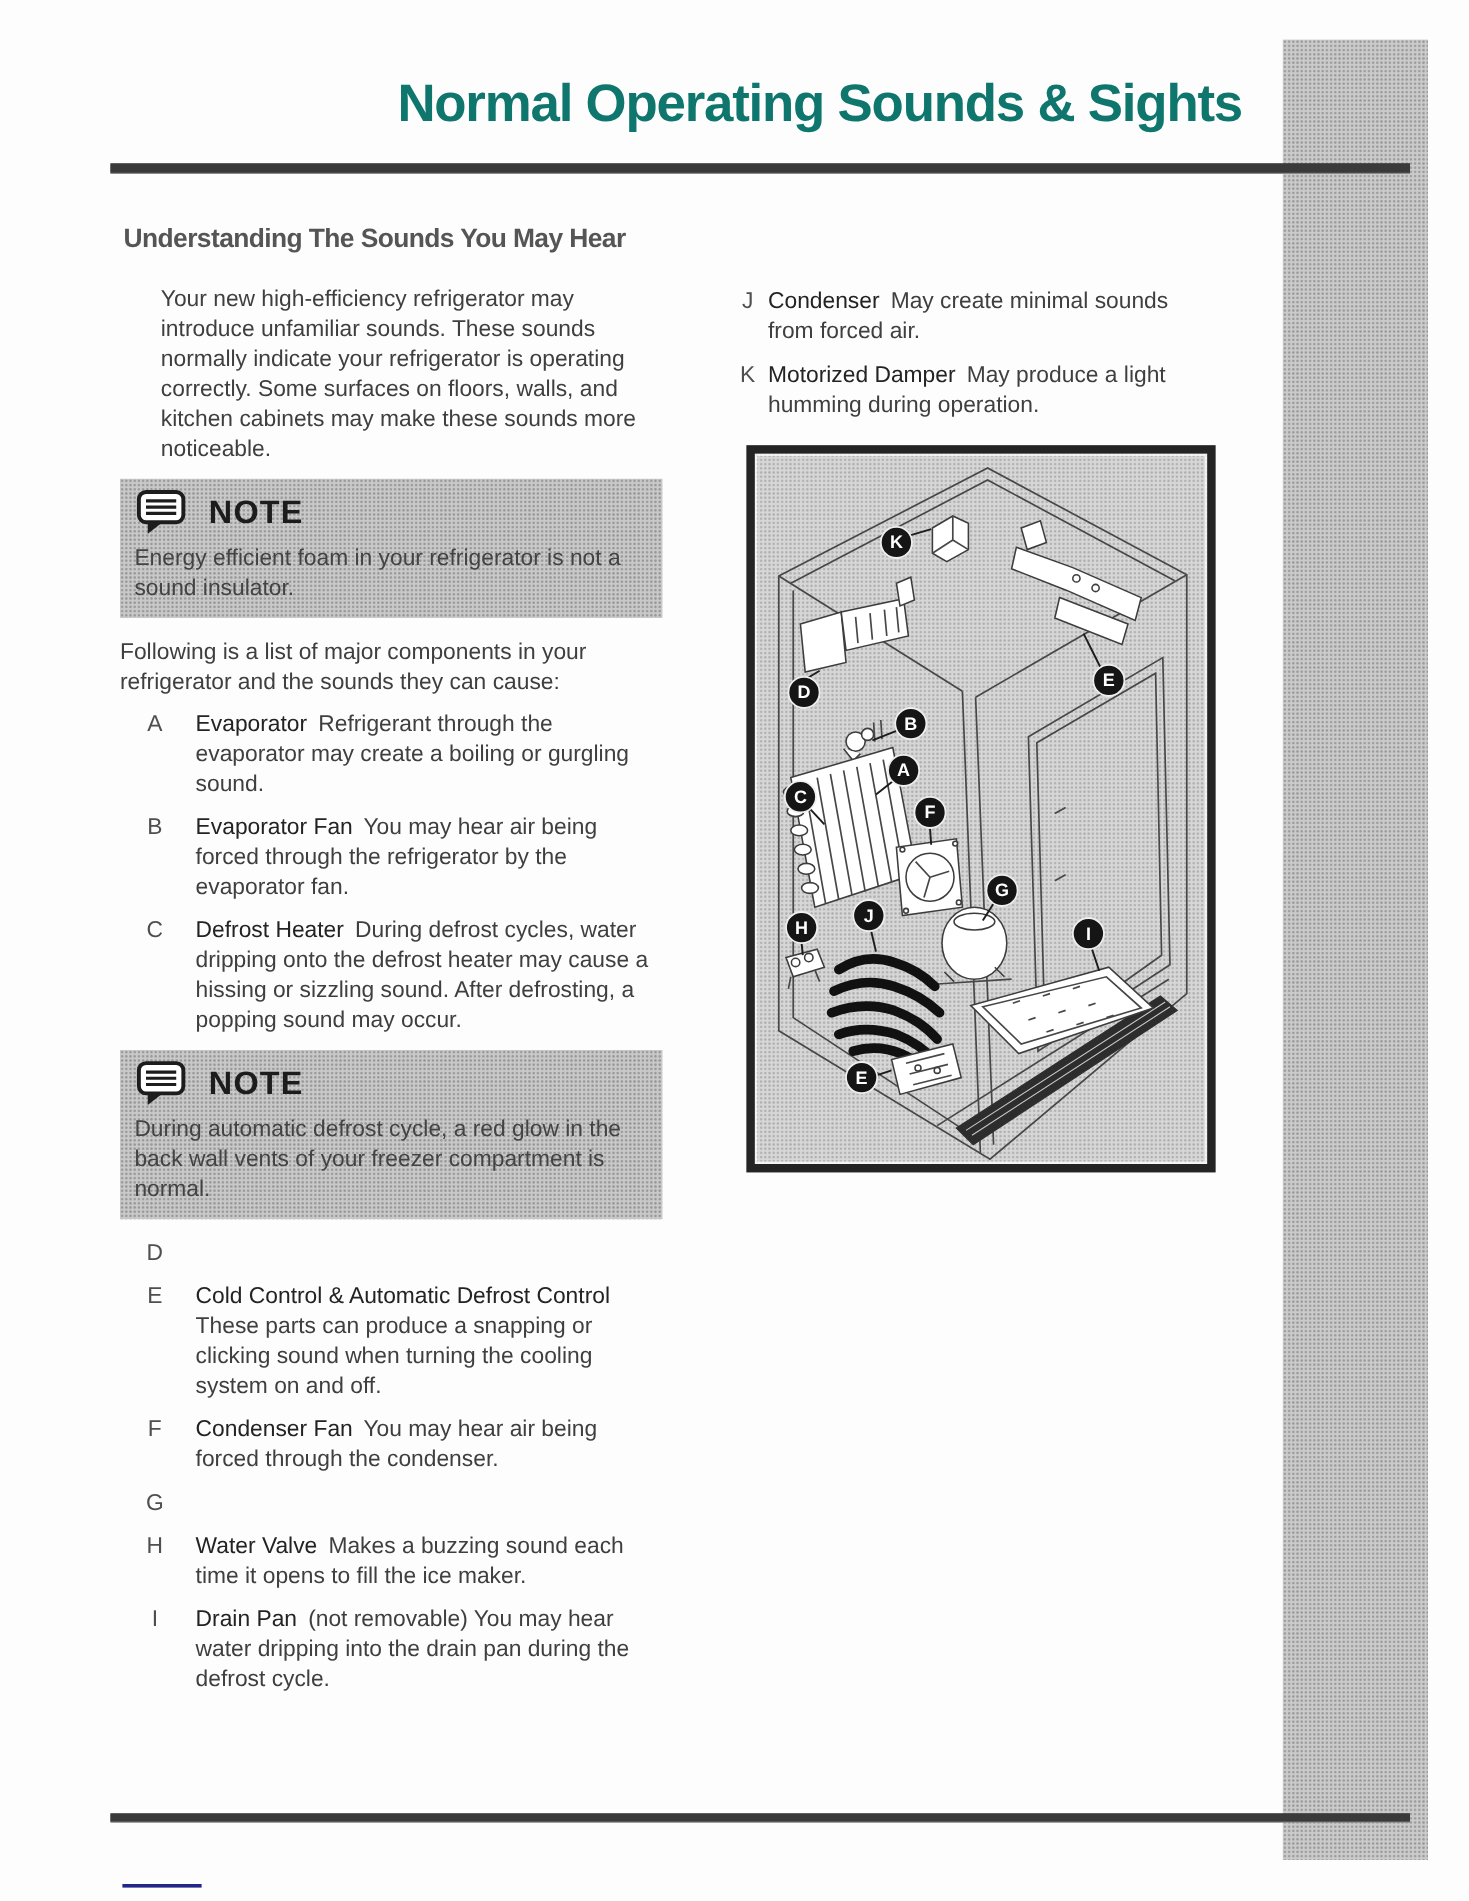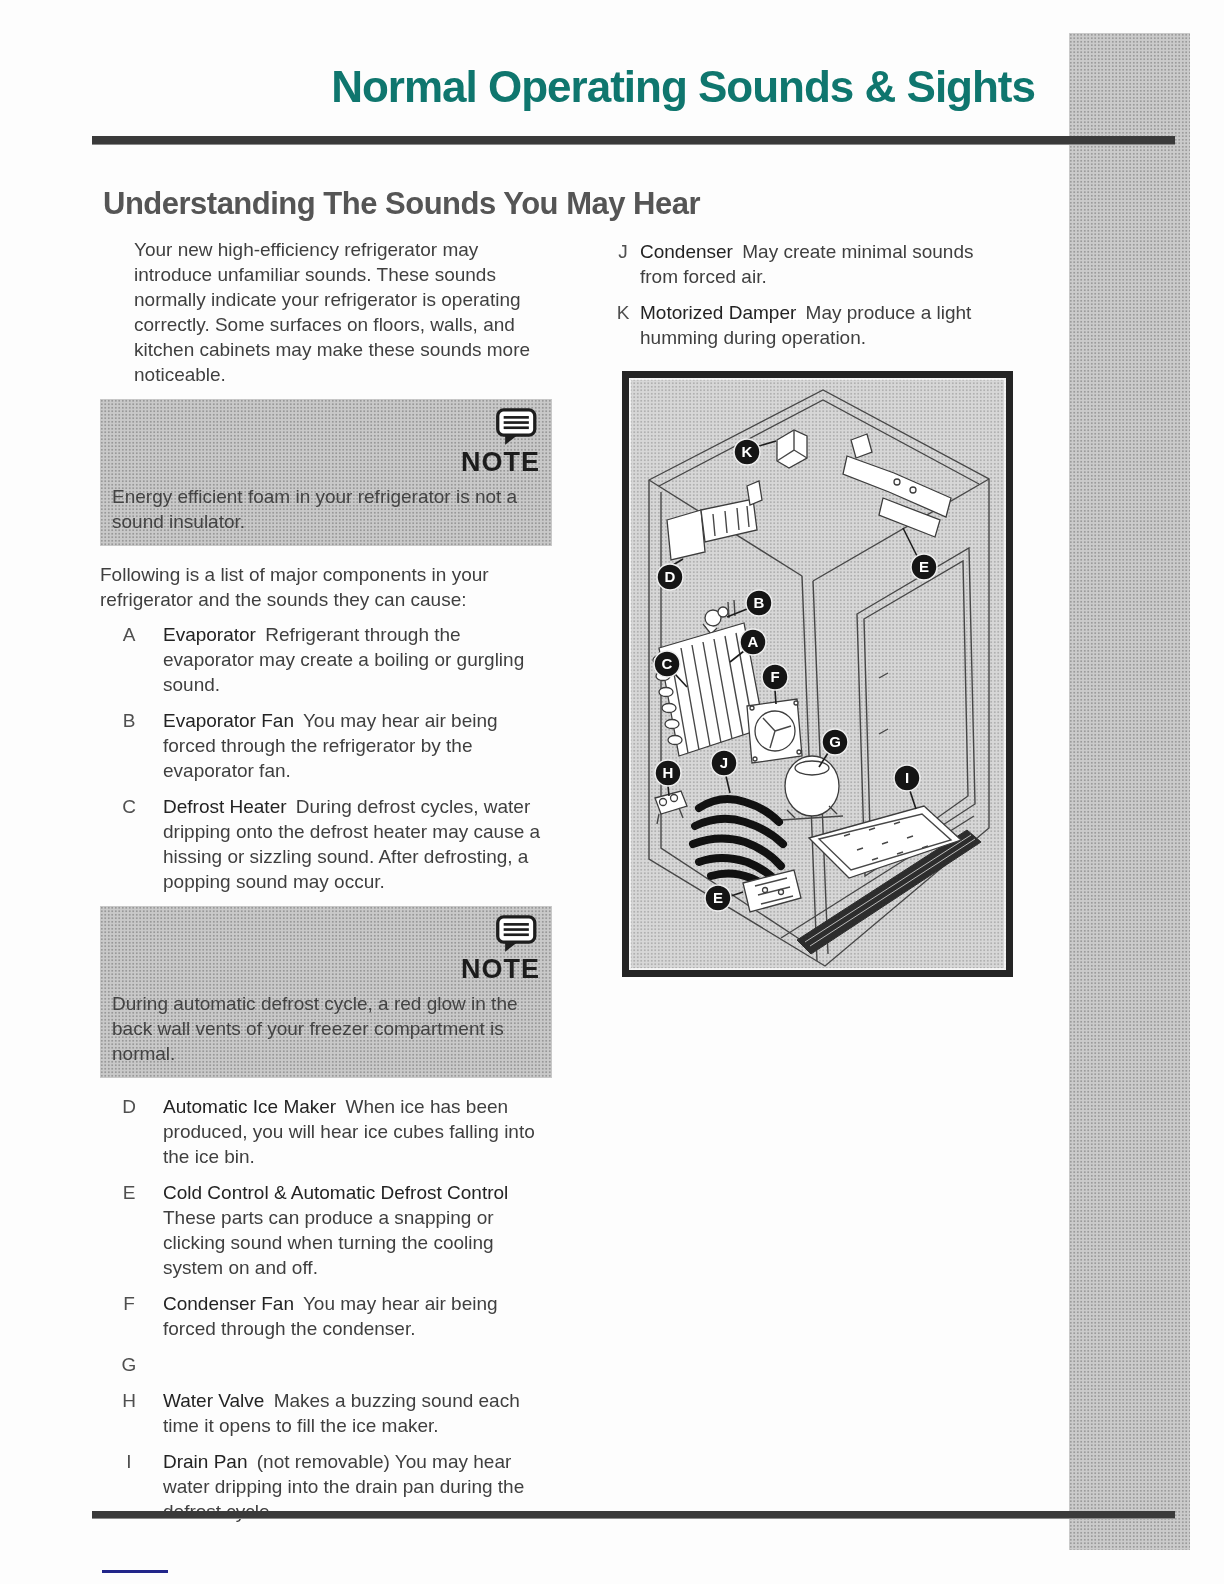--- a/index.html
+++ b/index.html
@@ -22,34 +22,34 @@
   }
   .title {
     position:absolute; left:100px; top:62px; width:935px; text-align:right;
     font-size:44px; font-weight:bold; color:#0f766e; letter-spacing:-1px; white-space:nowrap;
   }
   .rule { position:absolute; left:92px; width:1083px; background:#3a3a3a; }
   .rule-top { top:136px; height:8px; box-shadow:0 1px 0 #8a8a8a; }
   .rule-bottom { top:1511px; height:7px; box-shadow:0 1px 0 #8a8a8a; }
   .heading {
     position:absolute; left:103px; top:186px;
-    font-size:31px; font-weight:bold; color:#555555; letter-spacing:-0.5px; white-space:nowrap;
+    font-size:22px; font-weight:bold; color:#555555; letter-spacing:-0.5px; white-space:nowrap;
   }
   .col-left  { position:absolute; left:100px; top:237px; width:452px; }
   .col-right { position:absolute; left:610px; top:239px; width:396px; }
   .body-text { font-size:19px; line-height:25px; color:#3f3f3f; }
   .intro { margin-bottom:8px;margin-left:34px; }
   .list-intro { margin-bottom:10px; }
   .note-box {
     margin:12px 0 16px 0; padding:8px 12px 12px 12px;
     background-color:#c9c9c9;
     background-image:radial-gradient(circle,#989898 0.9px, rgba(0,0,0,0) 1.1px);
     background-size:3.5px 3.5px;
   }
-  .note-head { display:flex; align-items:flex-end; gap:0; margin-bottom:6px;flex-direction:column; }
+  .note-head { display:flex; align-items:center; gap:16px; margin-bottom:6px; }
   .note-icon { width:46px; height:40px; flex:0 0 auto; }
   .note-label { font-size:27px; font-weight:bold; color:#1c1c1c; letter-spacing:1px; }
   .note-text { font-size:19px; line-height:25px; color:#434343; }
   .item { display:flex; margin-bottom:11px; }
   .item-letter {
     flex:0 0 auto; width:22px; margin-left:18px; margin-right:23px;
     text-align:center; font-size:19px; line-height:25px; color:#4f4f4f;
   }
   .col-right .item-letter { margin-left:2px; margin-right:6px; }
   .item-body { flex:1 1 auto; font-size:19px; line-height:25px; color:#3f3f3f; }
@@ -124,21 +124,20 @@
           <line x1="6" y1="14" x2="23" y2="14" stroke="#1d1d1d" stroke-width="1.8"></line>
           <path d="M7,18.5 L7,25.5 L16,18.5 Z" fill="#1d1d1d"></path>
         </svg>
         <span class="note-label">NOTE</span>
       </div>
       <div class="note-text">During automatic defrost cycle, a red glow in the back wall vents of your freezer compartment is normal.</div>
     </div>
 
     <div class="item">
       <span class="item-letter">D</span>
-      <span class="item-body"><b class="item-name">Automatic Ice Maker</b> <span>When ice has been produced, you will hear ice cubes falling into the ice bin.</span></span>
     </div>
     <div class="item">
       <span class="item-letter">E</span>
       <span class="item-body"><b class="item-name">Cold Control &amp; Automatic Defrost Control</b> <span>These parts can produce a snapping or clicking sound when turning the cooling system on and off.</span></span>
     </div>
     <div class="item">
       <span class="item-letter">F</span>
       <span class="item-body"><b class="item-name">Condenser Fan</b> <span>You may hear air being forced through the condenser.</span></span>
     </div>
     <div class="item">

